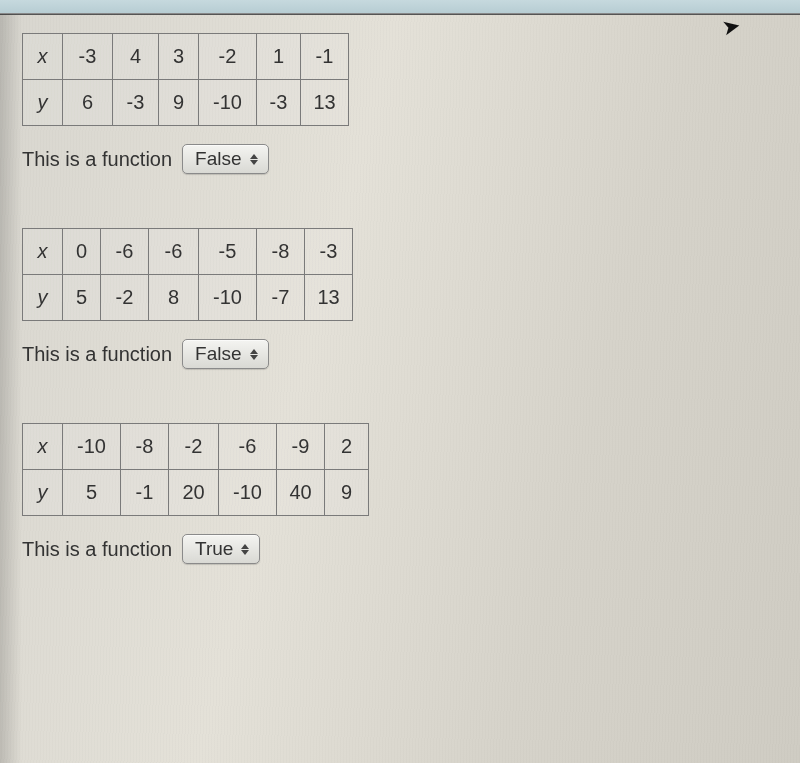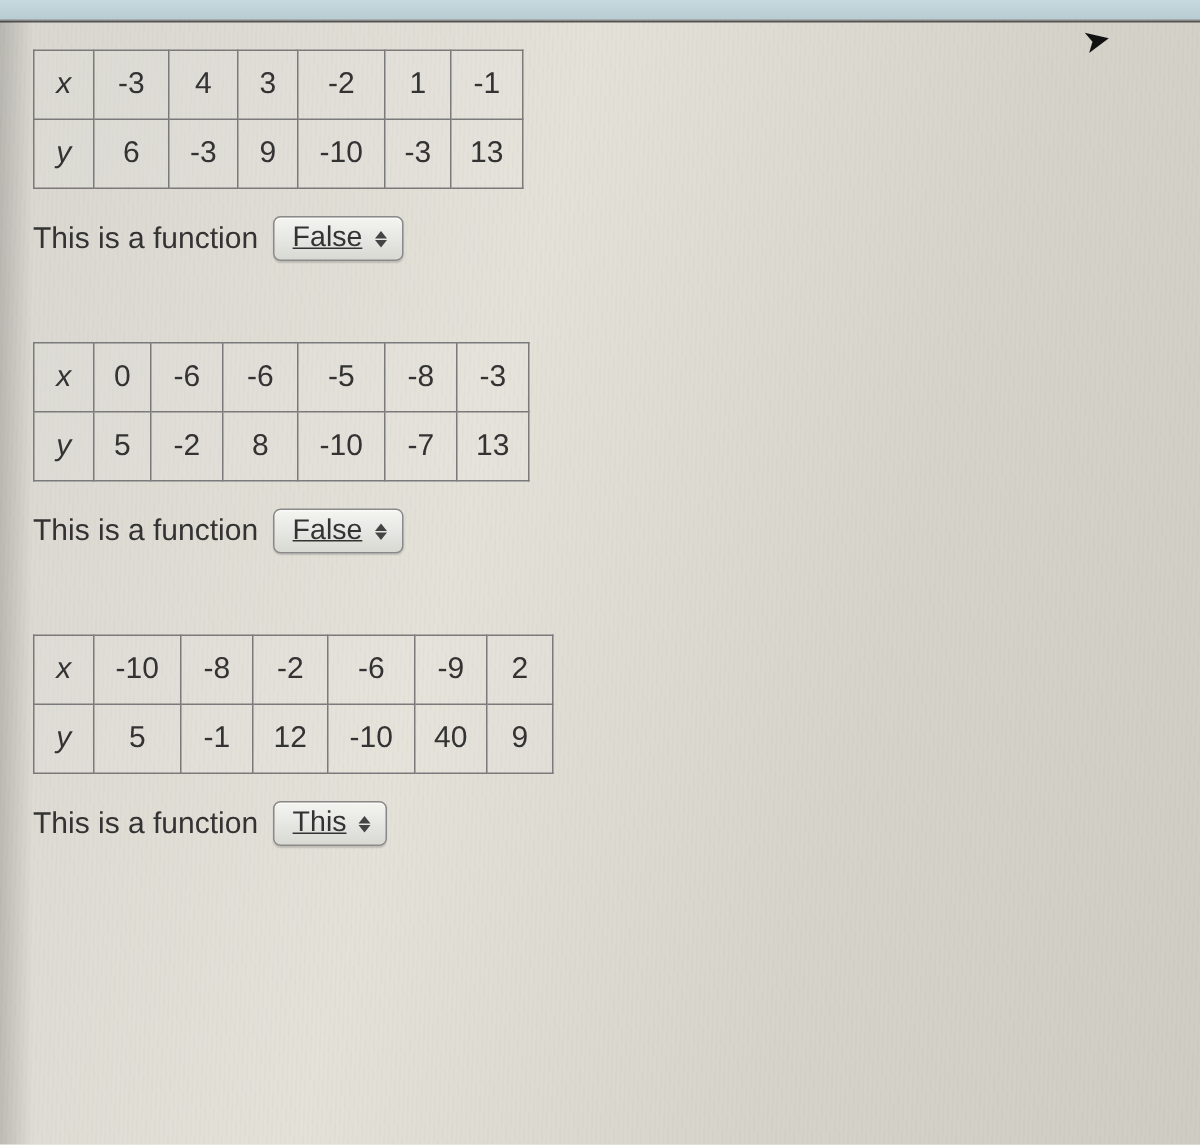--- a/index.html
+++ b/index.html
@@ -79,21 +79,20 @@
     align-items: center;
     gap: 8px;
     padding: 3px 10px 3px 12px;
     border: 1px solid #8a8a8a;
     border-radius: 5px;
     background: linear-gradient(#f4f4f1, #d9d9d4);
     box-shadow: 0 1px 1px rgba(0,0,0,0.15), inset 0 1px 0 rgba(255,255,255,0.6);
     font-size: 19px;
     color: #333;
     cursor: pointer;
-    text-decoration: underline;
   }
   .selectbox .arrows {
     display: flex; flex-direction: column; gap: 1px;
     line-height: 0;
   }
   .arrow-up, .arrow-down {
     width: 0; height: 0;
     border-left: 4px solid transparent;
     border-right: 4px solid transparent;
   }
@@ -200,31 +199,31 @@
       <td style="width: 48px;">-8</td>
       <td style="width: 50px;">-2</td>
       <td style="width: 58px;">-6</td>
       <td style="width: 48px;">-9</td>
       <td style="width: 44px;">2</td>
     </tr>
     <tr>
       <td class="hdr" style="width: 40px;">y</td>
       <td style="width: 58px;">5</td>
       <td style="width: 48px;">-1</td>
-      <td style="width: 50px;">12</td>
+      <td style="width: 50px;">20</td>
       <td style="width: 58px;">-10</td>
       <td style="width: 48px;">40</td>
       <td style="width: 44px;">9</td>
     </tr>
   </tbody>
     </table>
   <div class="answer-line" style="margin-bottom:0">
     <span>This is a function</span>
     <span class="selectbox">
-      <span>This</span>
+      <span>True</span>
       <span class="arrows">
         <span class="arrow-up"></span>
         <span class="arrow-down"></span>
       </span>
     </span>
   </div>
 
 </div>
 
 </body></html>

